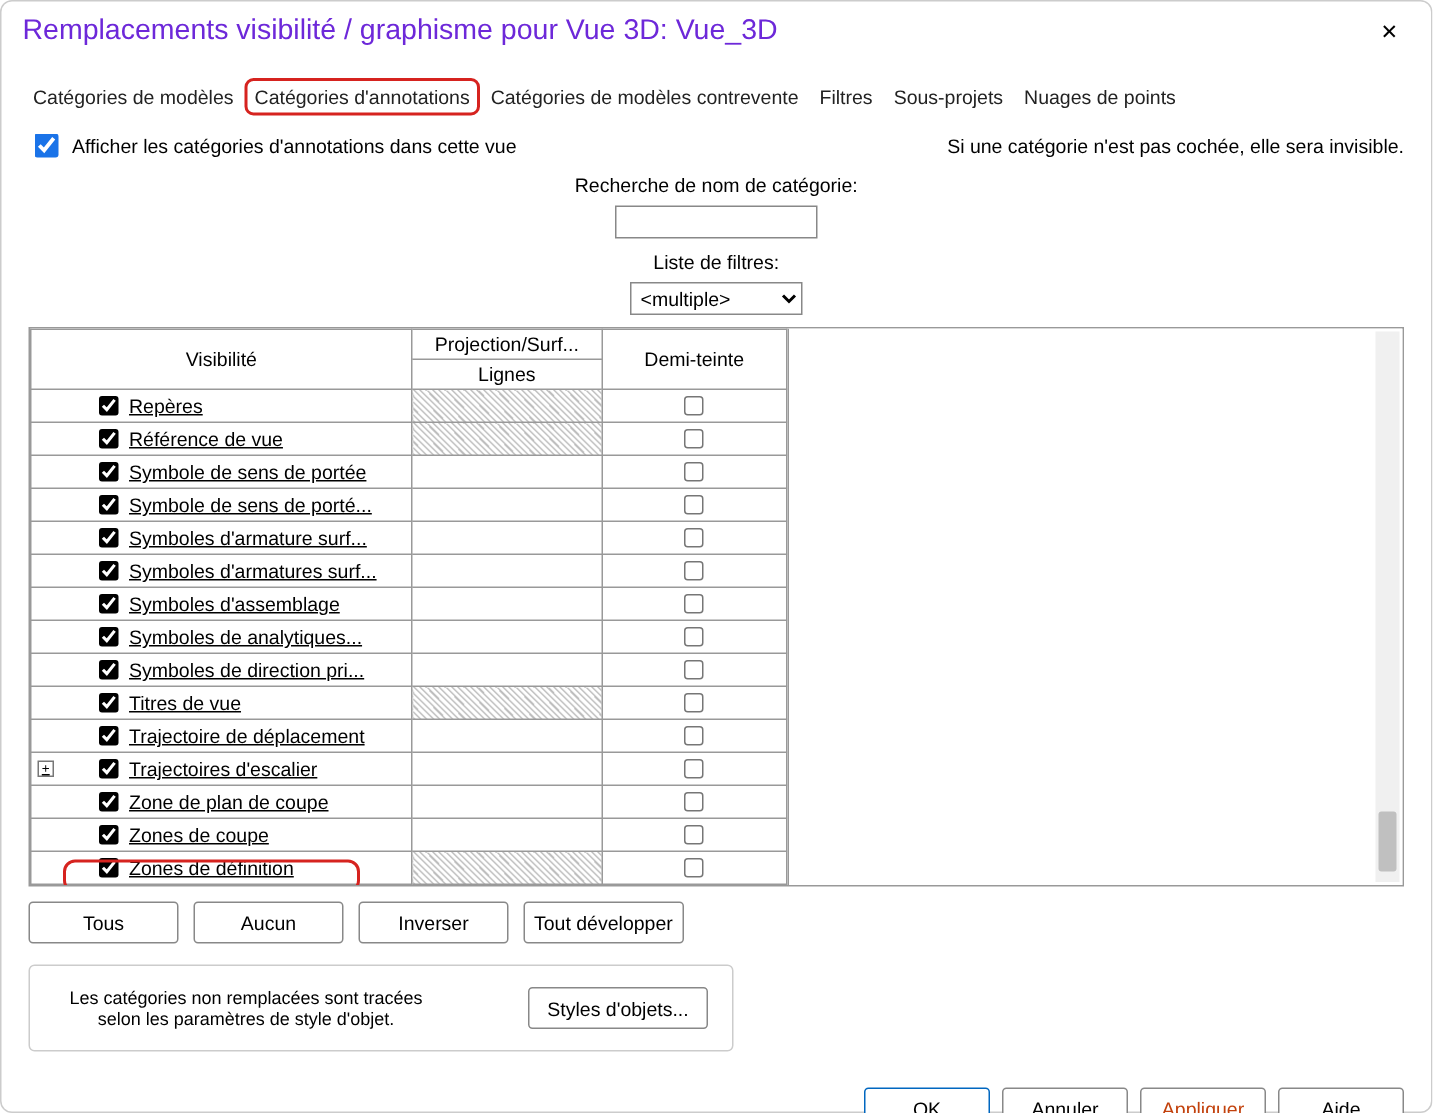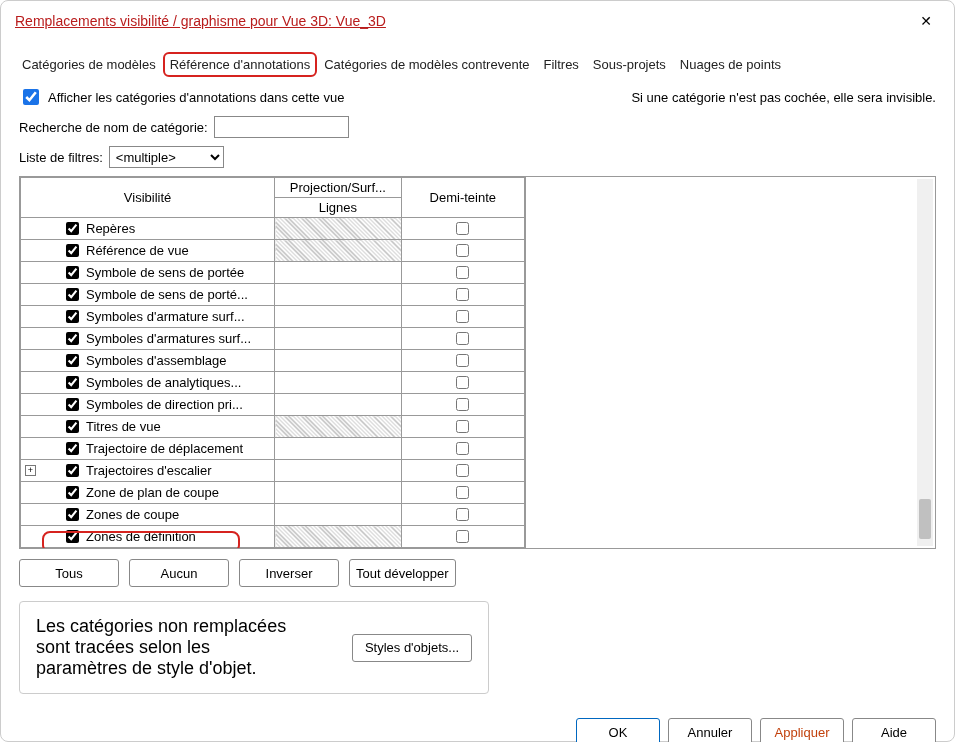--- a/index.html
+++ b/index.html
@@ -1,73 +1,73 @@
 <!DOCTYPE html>
 <html><head>
 <meta charset="utf-8">
 <style>
 * { box-sizing: border-box; font-family: "Segoe UI", Tahoma, sans-serif; }
 body { margin: 0; background: #fff; width: 955px; height: 742px; overflow: hidden; }
 .window { width: 955px; height: 742px; background: #fff; border: 1px solid #ccc; border-radius: 8px; position: relative; display: flex; flex-direction: column; }
 .titlebar { display: flex; align-items: center; justify-content: space-between; padding: 8px 14px 6px 14px; }
-.titlebar .title { font-size: 14px; color: #b91c1c; text-decoration: underline; }
+.titlebar .title { font-size: 19px; color: #6d28d9; }
 .titlebar .close { font-size: 14px; cursor: pointer; padding: 4px 8px; }
 .tabs { display: flex; padding: 0 14px; font-size: 13px; color: #222; margin-top: 12px; }
 .tab { padding: 4px 6px; border: 1px solid transparent; border-bottom: none; position: relative; top: 1px; }
 .tab.highlight { border: 2px solid #d6231f; border-radius: 6px; padding: 3px 5px; }
 .content { padding: 10px 18px; flex: 1; display: flex; flex-direction: column; }
 .toprow { display: flex; justify-content: space-between; align-items: center; margin-bottom: 8px; }
 .cbwrap { display: flex; align-items: center; gap: 6px; font-size: 13px; }
 .cbwrap input { accent-color: #1a73e8; width: 16px; height: 16px; }
 .hint { font-size: 13px; color: #000; }
-.row { display: flex; align-items: center; gap: 6px; font-size: 13px; margin-bottom: 8px; }
+.row { display: flex; align-items: center; gap: 6px; font-size: 13px; margin-bottom: 8px; flex-direction: column; }
 .row input[type=text] { width: 135px; height: 22px; border: 1px solid #888; padding: 1px 4px; font-size: 13px; }
 .row select { width: 115px; height: 22px; border: 1px solid #888; font-size: 13px; background: #fff; padding: 0 2px; }
 .tablewrap { border: 1px solid #999; flex: 1; overflow: hidden; position: relative; display: flex; }
 .table { flex: 1; border-collapse: collapse; }
 .table th, .table td { border: 1px solid #999; font-size: 13px; text-align: left; }
 .table th { background: #fff; font-weight: normal; text-align: center; padding: 2px 4px; }
 .th-vis { width: 241px; }
 .th-proj { width: 120px; margin-top: 34px; }
 .th-half { width: 117px; }
-.trow td { padding: 0; height: 22px; }
+.trow td { padding: 0; height: 22px; text-decoration: underline; }
 .trow .namecell { padding: 0 4px; white-space: nowrap; display: flex; align-items: center; gap: 4px; }
 .expander { width: 11px; height: 11px; border: 1px solid #777; display: inline-flex; align-items: center; justify-content: center; font-size: 9px; line-height: 1; cursor: pointer; background: #fff; }
 .expander.empty { visibility: hidden; }
 .namecell .pad { display: inline-block; width: 18px; }
 .namecell input[type=checkbox] { width: 13px; height: 13px; accent-color: #000; }
 .projcell { width: 120px; }
 .halfcell { width: 117px; text-align: center; }
 .halfcell input { margin: 0 auto; display: block; }
 .hatched { background-image: repeating-linear-gradient(45deg, #bbb 0, #bbb 1px, #fff 1px, #fff 3px); }
 .rightpane { width: 410px; border-left: 1px solid #999; background: #fff; position: relative; }
 .scrollbar { position: absolute; right: 2px; top: 2px; bottom: 2px; width: 16px; background: #f0f0f0; }
 .thumb { position: absolute; right: 2px; width: 12px; background: #c0c0c0; border-radius: 2px; }
 .redcircle { border: 2px solid #d6231f; border-radius: 8px; position: absolute; pointer-events: none; }
 .btnrow { display: flex; gap: 10px; margin-top: 10px; }
 .btn { min-width: 100px; height: 28px; border: 1px solid #888; background: #fff; font-size: 13px; cursor: pointer; border-radius: 3px; }
 .btn.primary { border: 1px solid #0067c0; color: #000; min-width: 84px; }
 .btn.disabled { color: #c2410c; }
 .infobox { margin-top: 14px; border: 1px solid #ccc; border-radius: 4px; padding: 14px 16px; display: flex; align-items: center; gap: 30px; width: 470px; }
-.infobox .txt { font-size: 18px; max-width: 280px; }
+.infobox .txt { font-size: 12px; max-width: 280px; text-align: center; }
 .footer { border-top: none; padding: 14px 18px; display: flex; justify-content: flex-end; gap: 8px; }
 .footer .btn { min-width: 84px; }
 </style>
 </head>
 <body>
 
 <div class="window">
   <div class="titlebar">
     <span class="title">Remplacements visibilité / graphisme pour Vue 3D: Vue_3D</span>
     <span class="close">✕</span>
   </div>
 
   <div class="tabs" id="tabs">
       <div class="tab">Catégories de modèles</div>
-      <div class="tab highlight">Référence d'annotations</div>
+      <div class="tab highlight">Catégories d'annotations</div>
       <div class="tab">Catégories de modèles contrevente</div>
       <div class="tab">Filtres</div>
       <div class="tab">Sous-projets</div>
       <div class="tab">Nuages de points</div>
     </div>
 
   <div class="content">
     <div class="toprow">
       <label class="cbwrap">
         <input type="checkbox" checked="" style="">

